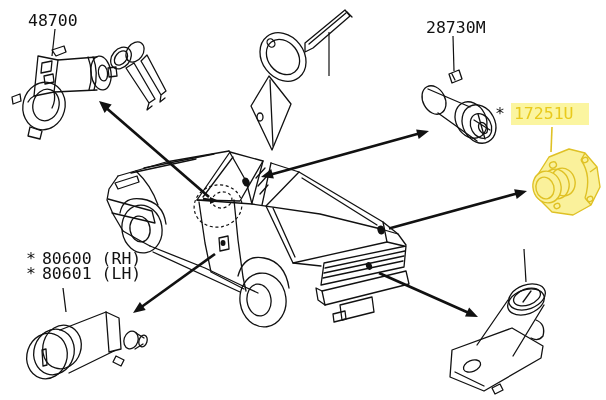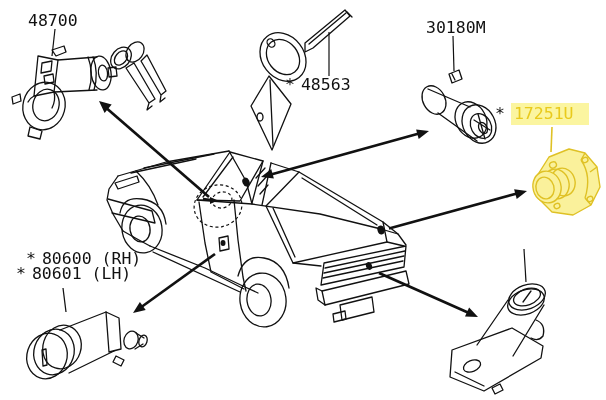--- a/index.html
+++ b/index.html
@@ -207,23 +207,22 @@
     <path class="ln" d="M106,312 L119,318 L121,349 L109,352 Z"></path>
     <ellipse class="ln" cx="131" cy="340" rx="7" ry="9" transform="rotate(18 131 340)"></ellipse>
     <path class="ln" d="M136,333 L144,338 M135,349 L143,344"></path>
     <ellipse class="ln" cx="143" cy="341" rx="4" ry="6" transform="rotate(18 143 341)"></ellipse>
     <path class="ln" d="M116,356 L124,360 L121,366 L113,362 Z"></path>
   </g>
 </svg>
 
   <div class="lbl" style="left:28px;top:13px;">48700</div>
 
-  <div class="lbl" style="left:285px;top:77px;"><span class="star">*</span><span>48563</span></div>
-
-  <div class="lbl" style="left:426px;top:20px;">30180M</div>
+
+  <div class="lbl" style="left:426px;top:20px;">28730M</div>
 
   <div class="lbl" style="left:495px;top:106px;"><span class="star">*</span><span class="code-hl">17251U</span></div>
 
 
   <div class="lbl" style="left:26px;top:251px;"><span class="star">*</span><span>80600 (RH)</span></div>
 
-  <div class="lbl" style="left:16px;top:266px;"><span class="star">*</span><span>80601 (LH)</span></div>
+  <div class="lbl" style="left:26px;top:266px;"><span class="star">*</span><span>80601 (LH)</span></div>
 </div>
 
 </body></html>

